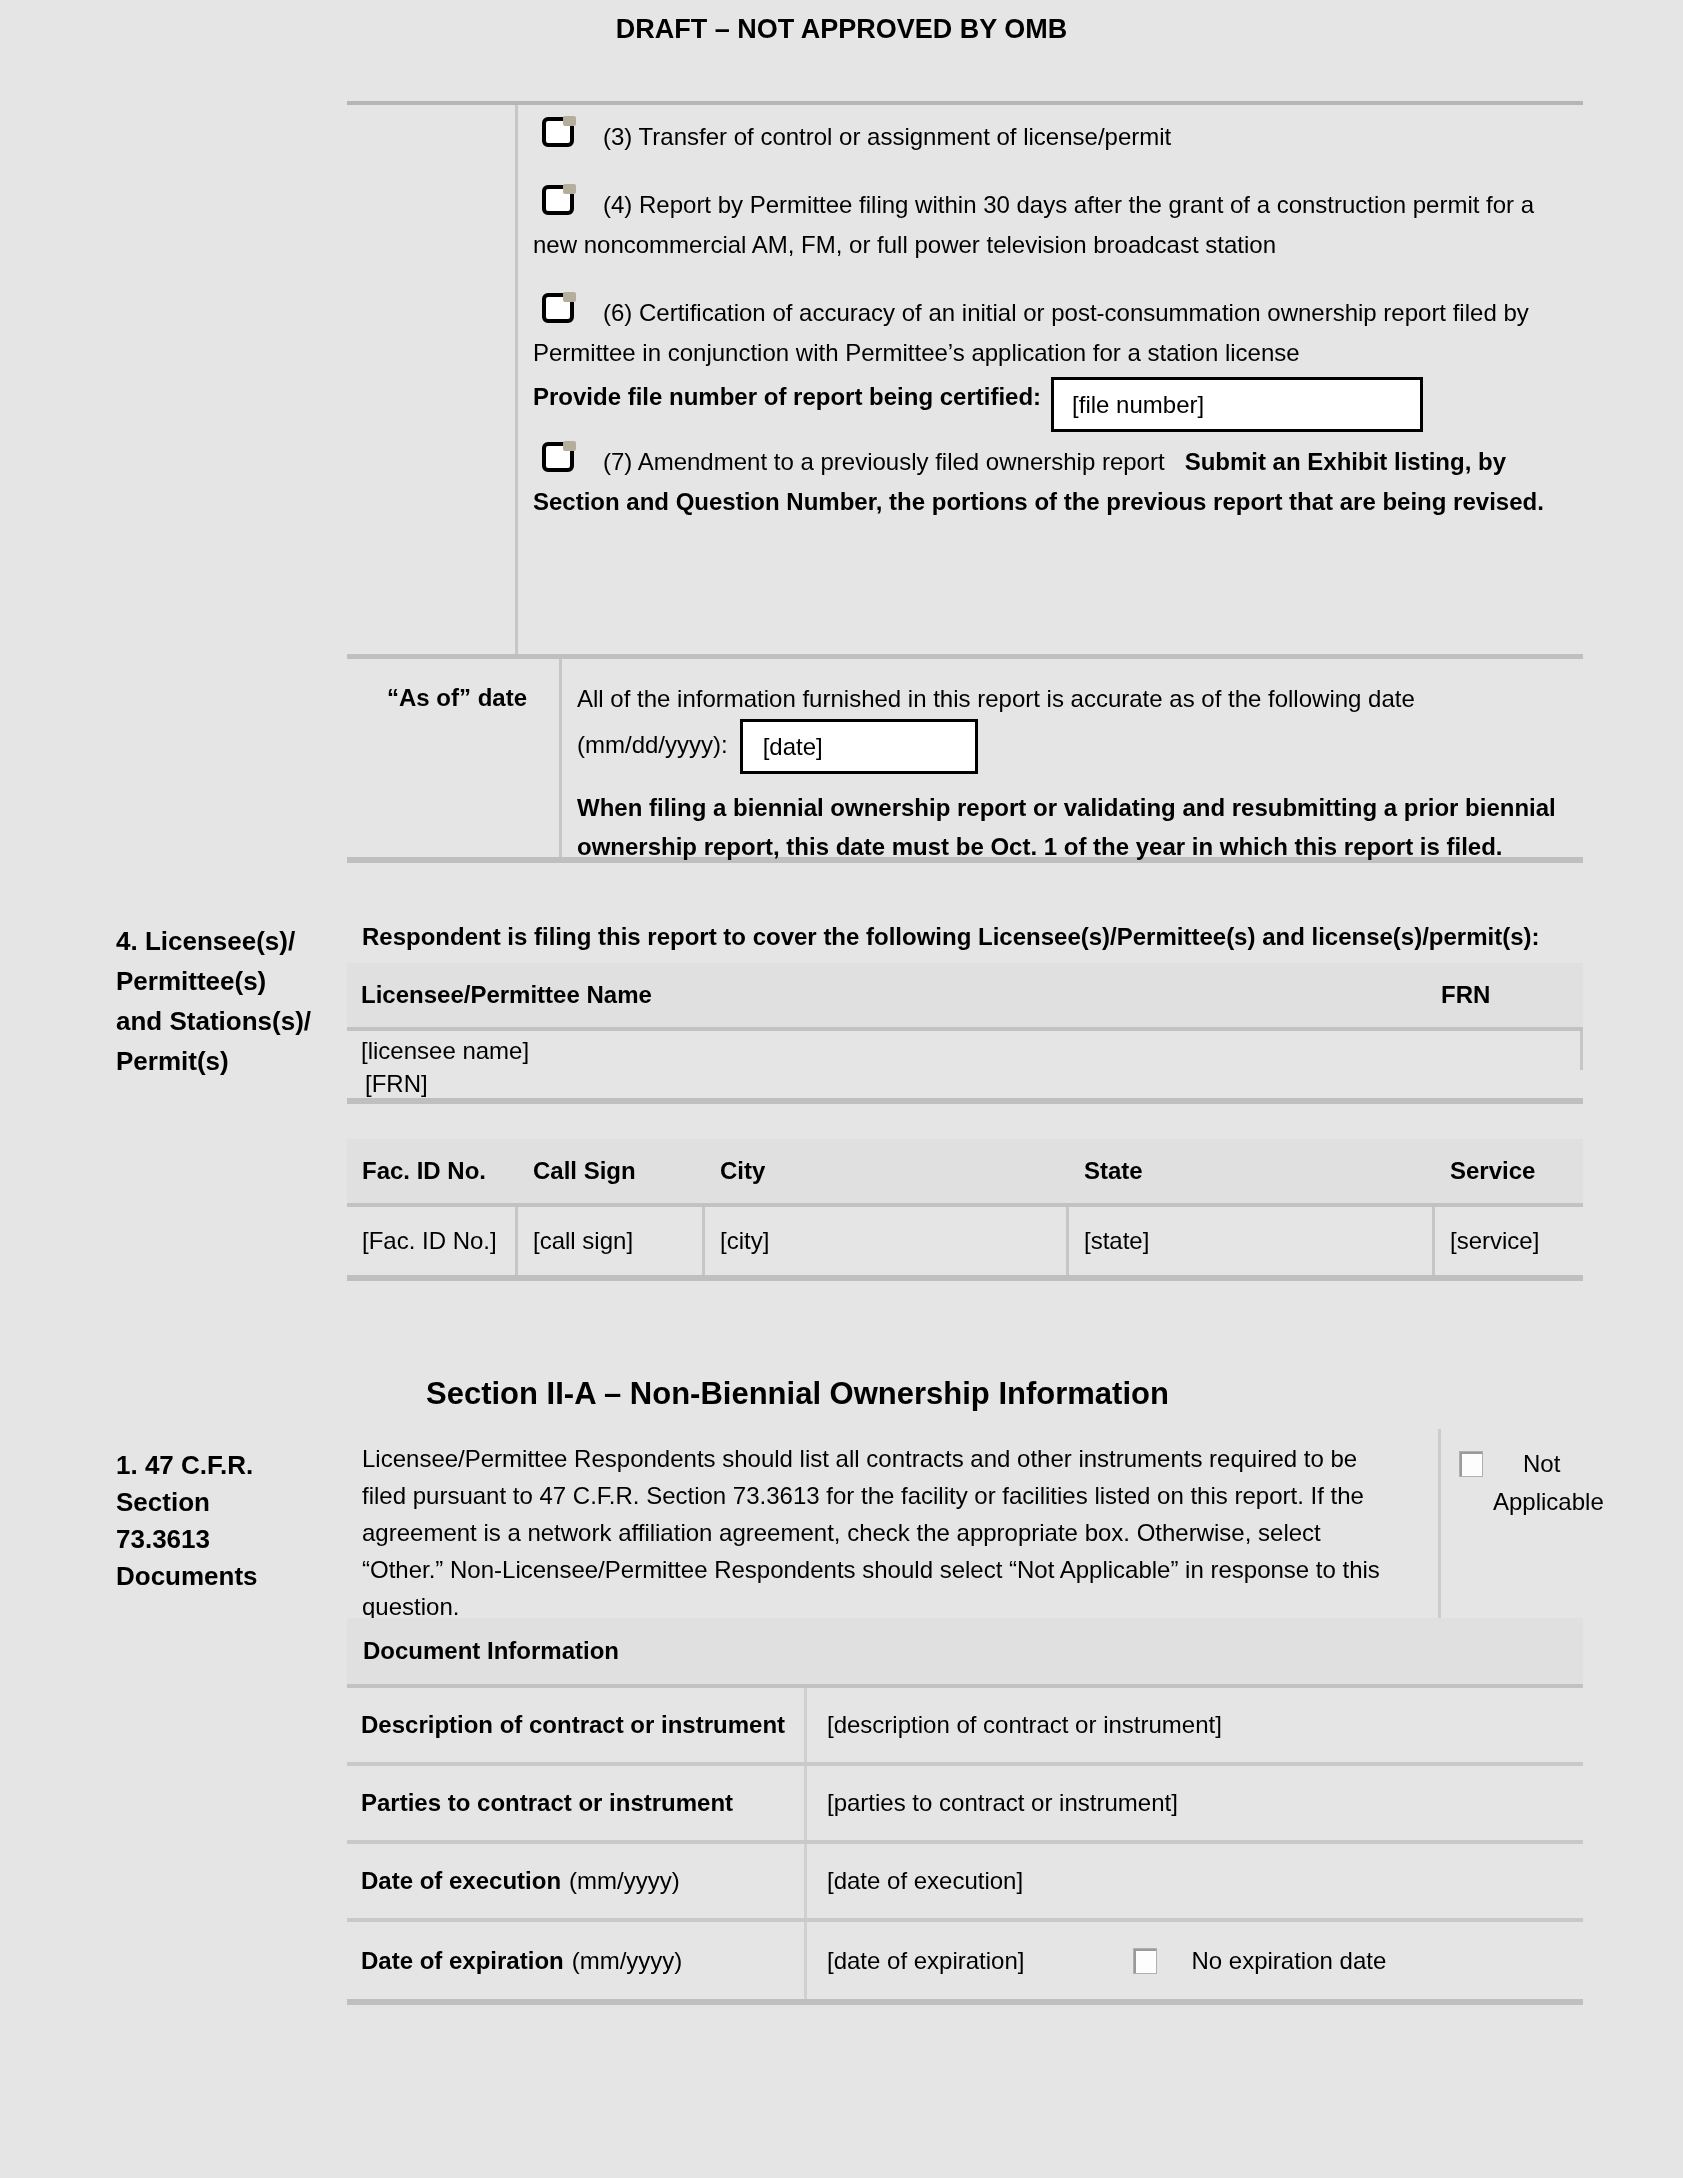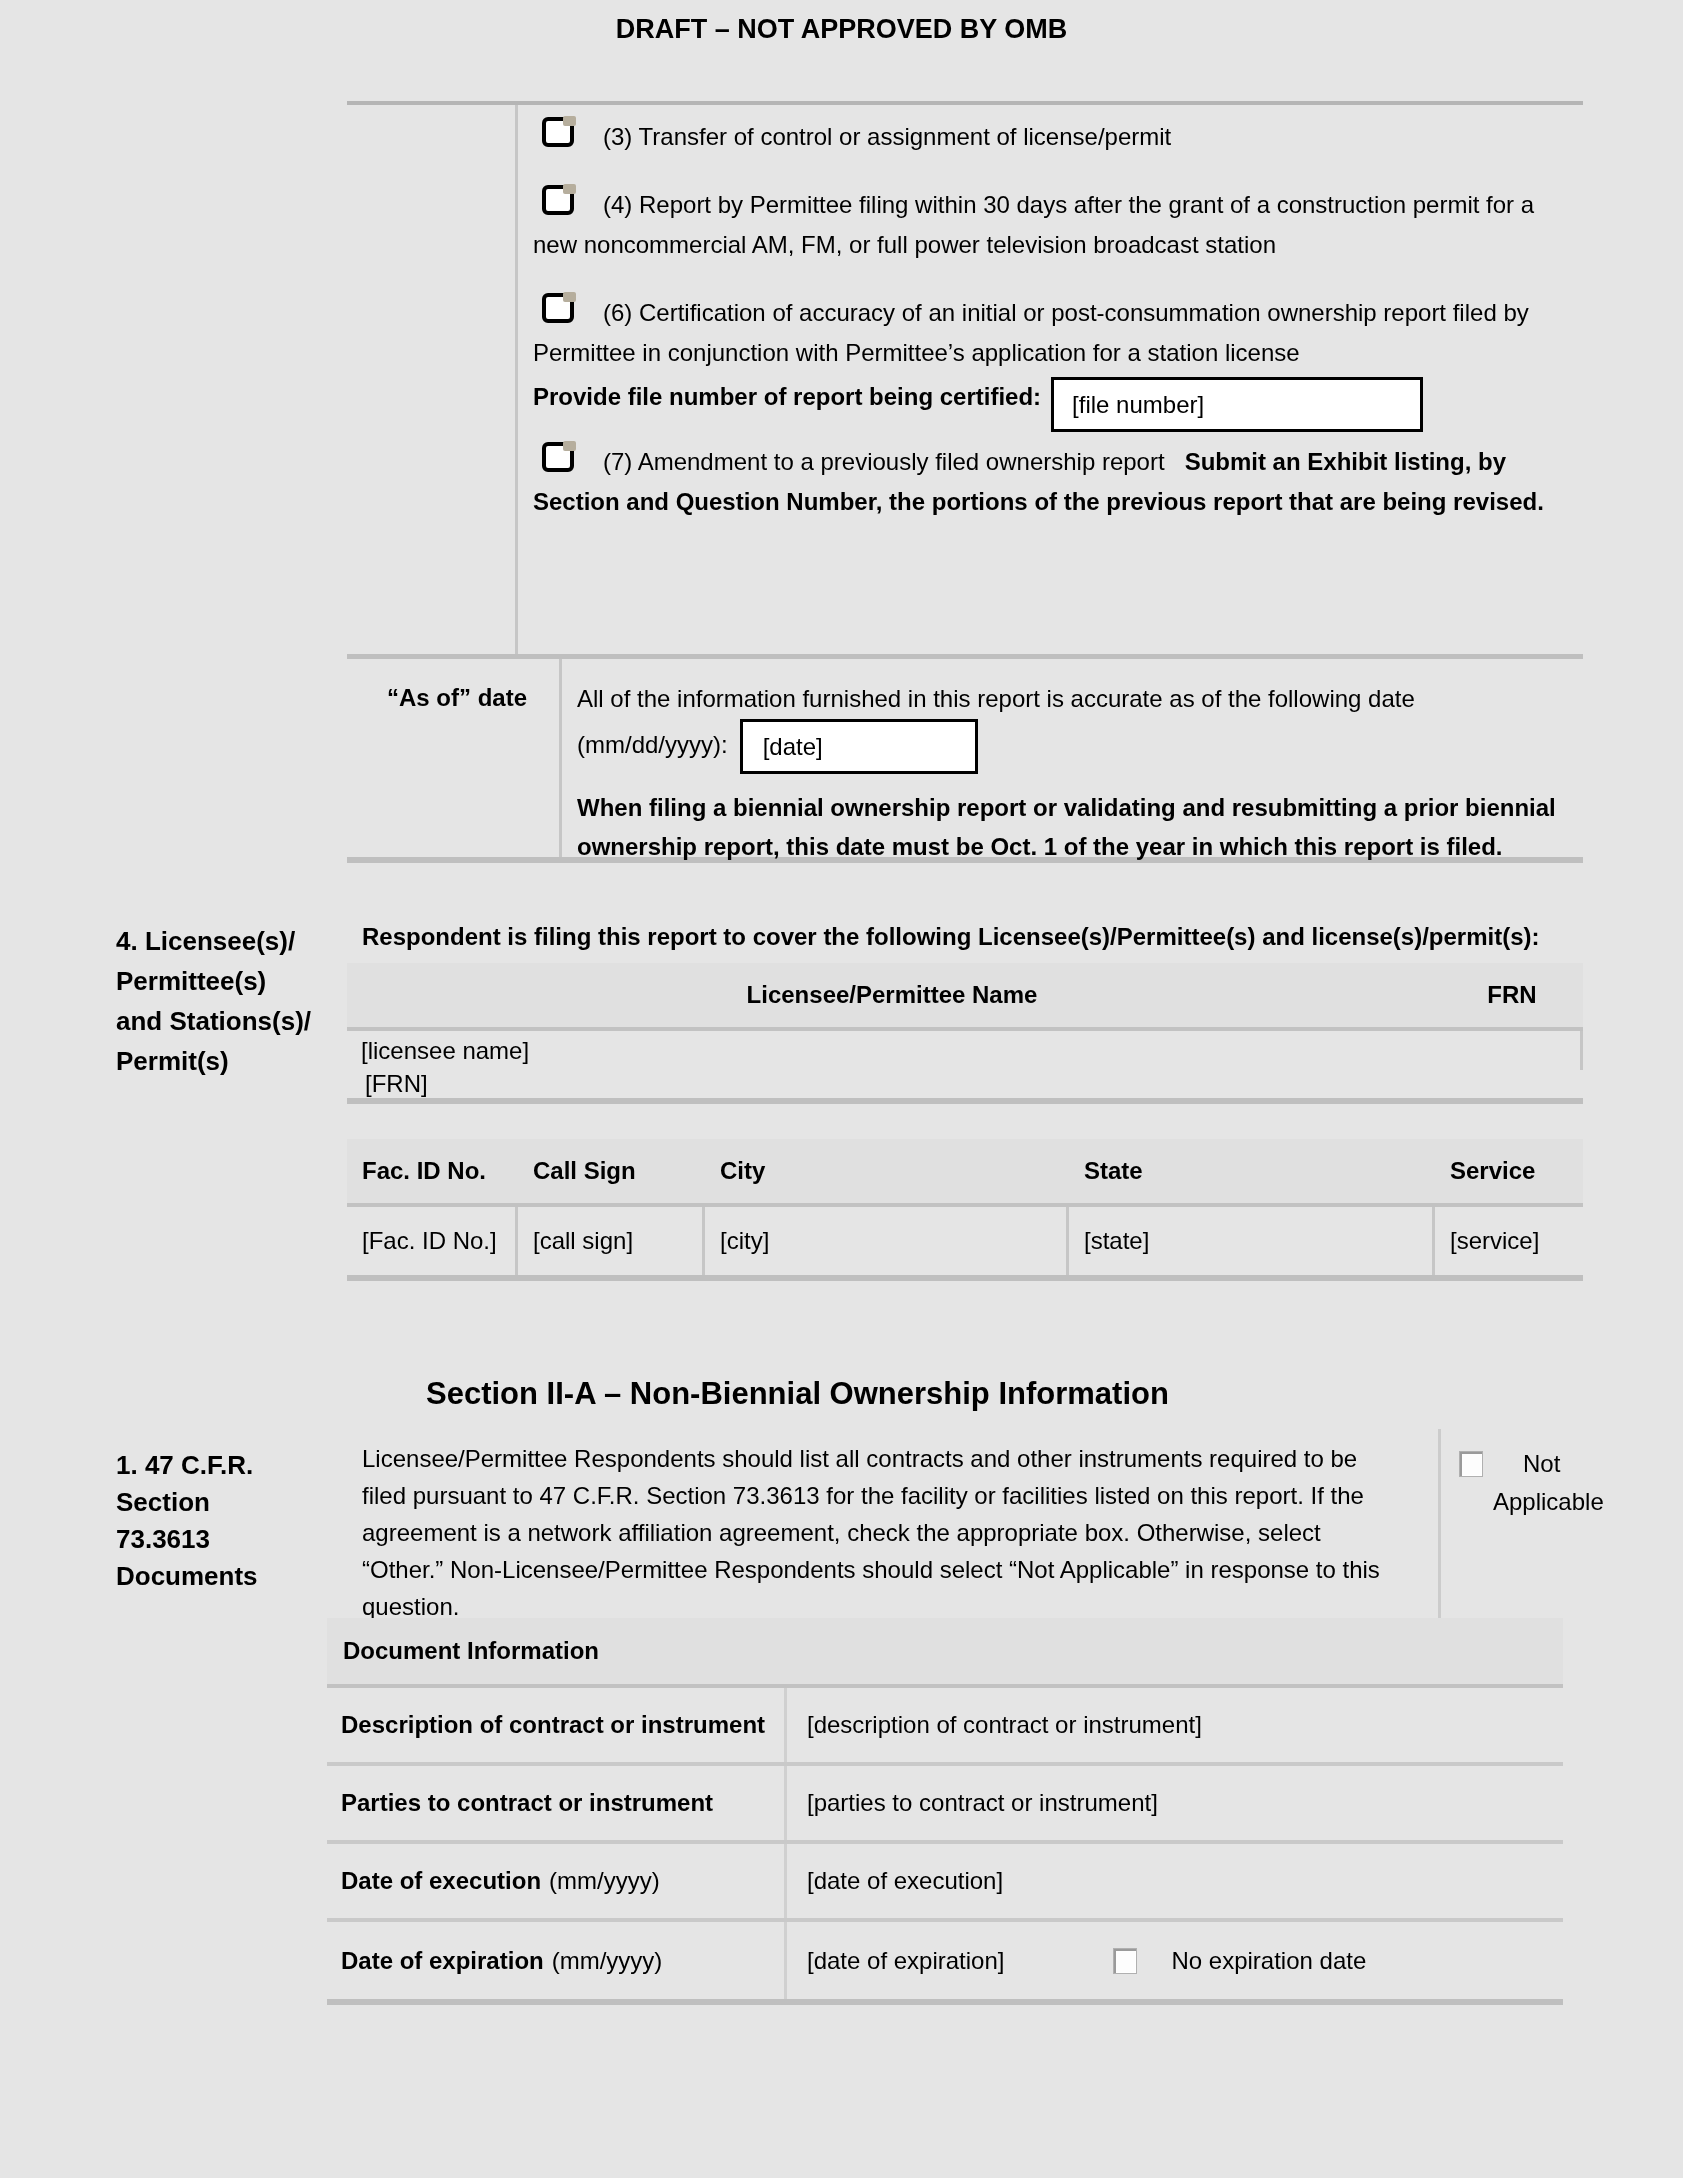--- a/index.html
+++ b/index.html
@@ -35,21 +35,21 @@
              box-sizing:border-box;}
   .file-box{width:372px;height:55px;margin-left:10px;padding-left:18px;flex:none;}
   .date-box{width:238px;height:55px;margin-left:12px;padding-left:20px;vertical-align:middle;}
   .asof-note{margin-top:14px;line-height:39px;}
 
   
   .s4-label{position:absolute;left:116px;top:921px;width:248px;font-weight:bold;
             font-size:26px;line-height:40px;}
   .s4-intro{position:absolute;left:362px;top:923px;font-weight:bold;white-space:nowrap;}
 
-  .lt{position:absolute;left:347px;top:963px;width:1236px;text-align:center;}
+  .lt{position:absolute;left:347px;top:963px;width:1236px;}
   .lt .hd{display:flex;align-items:center;height:64px;background:var(--header_bg);
           border-bottom:4px solid var(--header_edge);font-weight:bold;}
   .lt .hd .c1{flex:1;padding-left:14px;}
   .lt .hd .c2{width:160px;flex:none;padding-left:18px;box-sizing:border-box;}
   .lt .bd{display:flex;height:67px;border-bottom:6px solid var(--border_strong);flex-direction:column;}
   .lt .bd .c1{flex:1;display:flex;align-items:center;padding-left:14px;
               border-right:3px solid var(--cell_divider);}
   .lt .bd .c2{width:157px;flex:none;display:flex;align-items:center;padding-left:18px;box-sizing:border-box;}
 
   .st{position:absolute;left:347px;top:1139px;width:1236px;}
@@ -71,21 +71,21 @@
   .q1-body{position:absolute;left:362px;top:1440px;width:1042px;line-height:37px;}
   .q1-div{position:absolute;left:1438px;top:1429px;width:3px;height:190px;background:#cccccc;}
   .na{position:absolute;left:1443px;top:1445px;width:168px;line-height:38px;}
   .na .l1{display:flex;align-items:center;}
   .na .l2{padding-left:50px;}
   .cbB{display:inline-block;width:22px;height:24px;background:#fdfdfd;border:1px solid #b0b0b0;
        box-shadow:inset 2px 2px 0 #9a9a9a, inset -1px -1px 0 #ffffff;flex:none;}
   .na .cbB{margin:0 40px 0 16px;}
 
   
-  .doct{position:absolute;left:327px;top:1618px;width:1236px;}
+  .doct{position:absolute;left:347px;top:1618px;width:1236px;}
   .doct .hd{display:flex;align-items:center;height:70px;background:var(--header_bg);
             border-bottom:4px solid var(--header_edge);font-weight:bold;padding-left:16px;box-sizing:border-box;}
   .doct .row{display:flex;min-height:74px;border-bottom:4px solid var(--row_line);}
   .doct .row.last{min-height:77px;border-bottom:6px solid var(--border_strong);}
   .doct .lab{width:460px;flex:none;box-sizing:border-box;padding:8px 10px 8px 14px;
              border-right:3px solid #d0d0d0;display:flex;align-items:center;flex-wrap:wrap;}
   .doct .lab .b{margin-right:8px;}
   .doct .val{flex:1;display:flex;align-items:center;padding-left:20px;}
   .doct .exp-cb{margin-left:109px;}
   .doct .exp-lb{margin-left:34px;}

